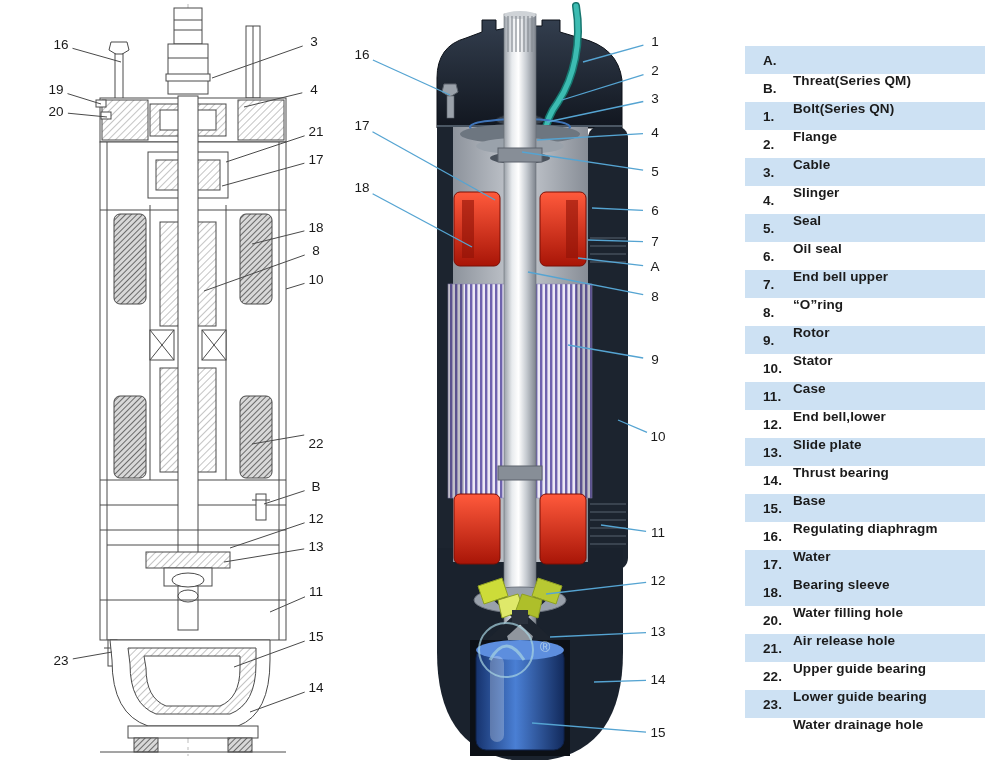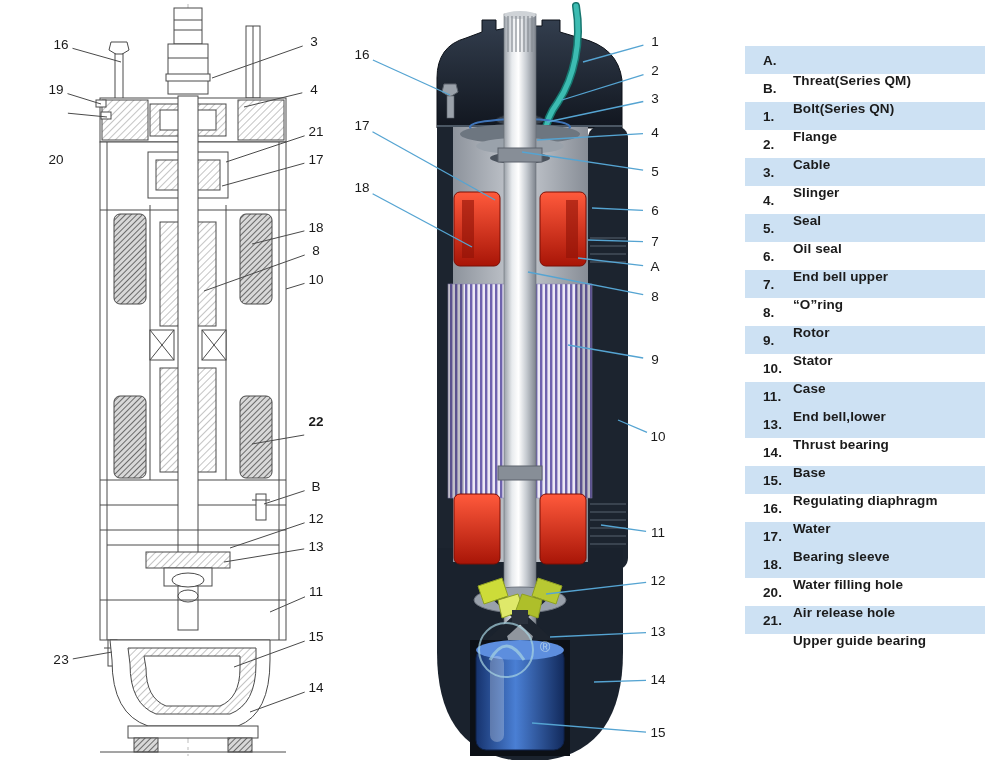--- a/index.html
+++ b/index.html
@@ -331,35 +331,35 @@
       <line x1="646.1" y1="531.3" x2="601" y2="525" stroke="#55a4d2" stroke-width="1.3"></line>
       <line x1="646.1" y1="582.4" x2="546" y2="594" stroke="#55a4d2" stroke-width="1.3"></line>
       <line x1="646.0" y1="632.6" x2="550" y2="637" stroke="#55a4d2" stroke-width="1.3"></line>
       <line x1="646.0" y1="680.4" x2="594" y2="682" stroke="#55a4d2" stroke-width="1.3"></line>
       <line x1="646.0" y1="732.1" x2="532" y2="723" stroke="#55a4d2" stroke-width="1.3"></line>
     </svg>
 
   <div id="callouts">
       <div class="callout" style="left: 61px; top: 45px;">16</div>
       <div class="callout" style="left: 56px; top: 90px;">19</div>
-      <div class="callout" style="left: 56px; top: 112px; margin-top: 48px;">20</div>
+      <div class="callout" style="left: 56px; top: 112px;">20</div>
       <div class="callout" style="left: 314px; top: 42px;">3</div>
       <div class="callout" style="left: 314px; top: 90px;">4</div>
       <div class="callout" style="left: 316px; top: 132px;">21</div>
       <div class="callout" style="left: 316px; top: 160px;">17</div>
       <div class="callout" style="left: 316px; top: 228px;">18</div>
       <div class="callout" style="left: 316px; top: 251px;">8</div>
       <div class="callout" style="left: 316px; top: 280px;">10</div>
-      <div class="callout" style="left: 316px; top: 422px; font-weight: bold;">22</div>
+      <div class="callout" style="left: 316px; top: 444px;">22</div>
       <div class="callout" style="left: 316px; top: 487px;">B</div>
       <div class="callout" style="left: 316px; top: 519px;">12</div>
       <div class="callout" style="left: 316px; top: 547px;">13</div>
       <div class="callout" style="left: 316px; top: 592px;">11</div>
       <div class="callout" style="left: 316px; top: 637px;">15</div>
-      <div class="callout" style="left: 61px; top: 661px; font-family: Liberation Mono, monospace;">23</div>
+      <div class="callout" style="left: 61px; top: 661px;">23</div>
       <div class="callout" style="left: 316px; top: 688px;">14</div>
       <div class="callout" style="left: 362px; top: 55px;">16</div>
       <div class="callout" style="left: 362px; top: 126px;">17</div>
       <div class="callout" style="left: 362px; top: 188px;">18</div>
       <div class="callout" style="left: 655px; top: 42px;">1</div>
       <div class="callout" style="left: 655px; top: 71px;">2</div>
       <div class="callout" style="left: 655px; top: 99px;">3</div>
       <div class="callout" style="left: 655px; top: 133px;">4</div>
       <div class="callout" style="left: 655px; top: 172px;">5</div>
       <div class="callout" style="left: 655px; top: 211px;">6</div>
@@ -421,20 +421,24 @@
         <span class="legend-label">Stator</span>
       </div>
       <div class="legend-row">
         <span class="legend-id">10.</span>
         <span class="legend-label">Case</span>
       </div>
       <div class="legend-row stripe">
         <span class="legend-id">11.</span>
         <span class="legend-label">End bell,lower</span>
       </div>
+      <div class="legend-row">
+        <span class="legend-id">12.</span>
+        <span class="legend-label">Slide plate</span>
+      </div>
       <div class="legend-row stripe">
         <span class="legend-id">13.</span>
         <span class="legend-label">Thrust bearing</span>
       </div>
       <div class="legend-row">
         <span class="legend-id">14.</span>
         <span class="legend-label">Base</span>
       </div>
       <div class="legend-row stripe">
         <span class="legend-id">15.</span>
@@ -453,15 +457,23 @@
         <span class="legend-label">Water filling hole</span>
       </div>
       <div class="legend-row">
         <span class="legend-id">20.</span>
         <span class="legend-label">Air release hole</span>
       </div>
       <div class="legend-row stripe">
         <span class="legend-id">21.</span>
         <span class="legend-label">Upper guide bearing</span>
       </div>
+      <div class="legend-row">
+        <span class="legend-id">22.</span>
+        <span class="legend-label">Lower guide bearing</span>
+      </div>
+      <div class="legend-row stripe">
+        <span class="legend-id">23.</span>
+        <span class="legend-label">Water drainage hole</span>
+      </div>
     </div>
 
 </div>
 
 </body></html>

